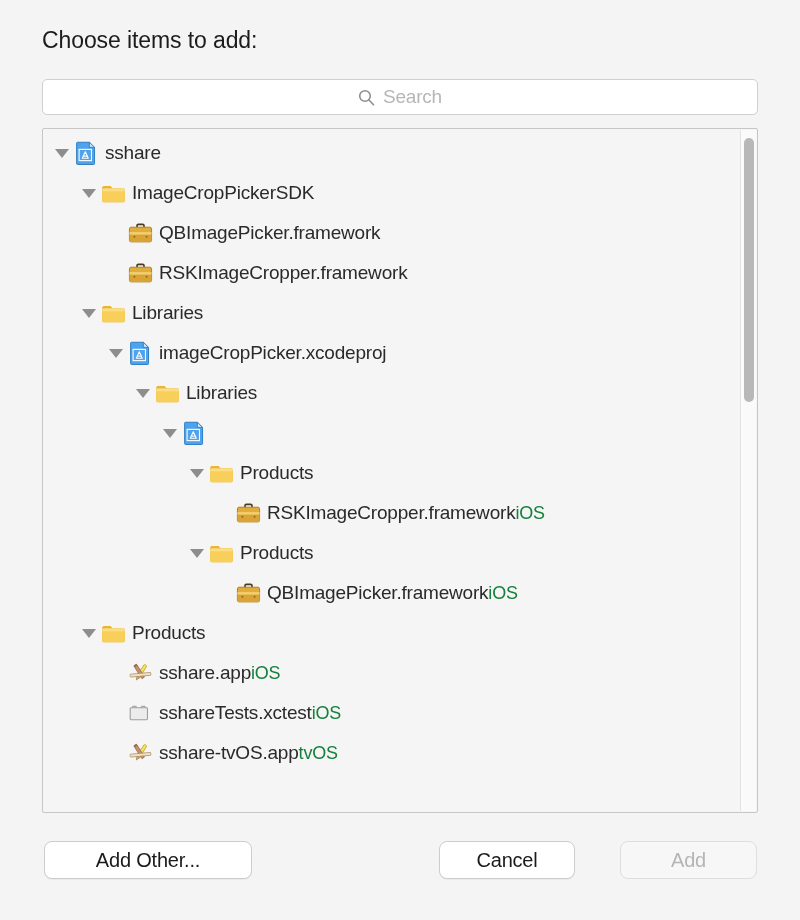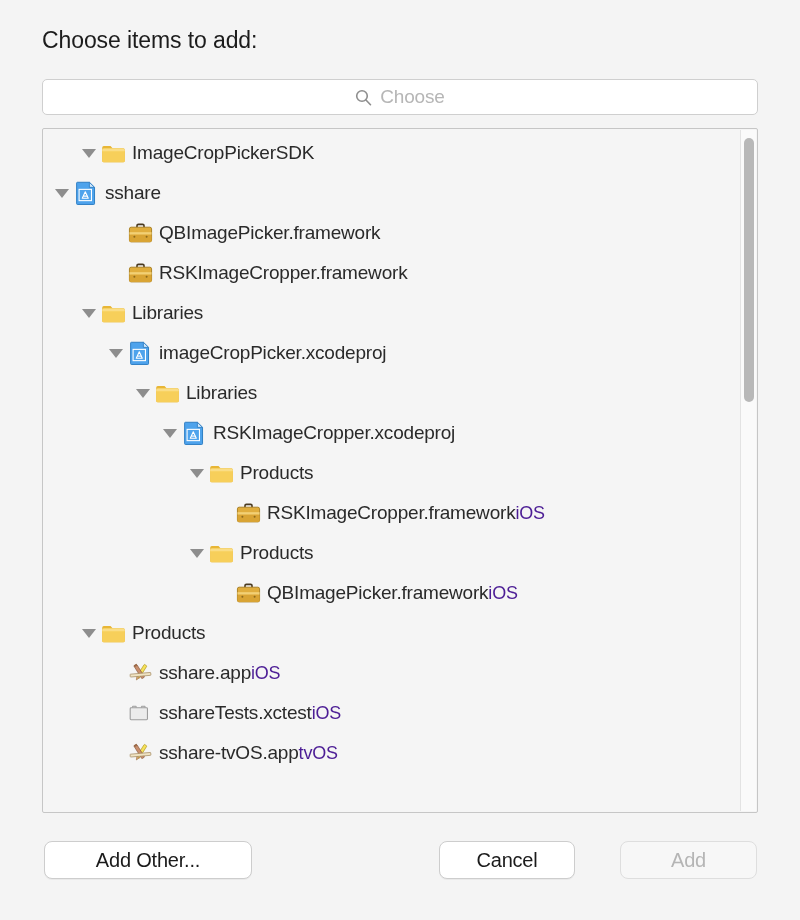--- a/index.html
+++ b/index.html
@@ -118,21 +118,21 @@
     justify-content: center;
   }
   .row-icon svg { display: block; }
   .row-label {
     font-size: 19px;
     color: #2a2a2a;
     letter-spacing: -0.2px;
   }
   .row-suffix {
     font-size: 18px;
-    color: #4c1d95;
+    color: #15803d;
     letter-spacing: -0.2px;
   }
 
   
   #tree-scrollbar {
     position: absolute;
     right: 1px;
     top: 1px;
     width: 16px;
     bottom: 1px;
@@ -194,57 +194,57 @@
 <div id="prompt-title">Choose items to add:</div>
 
 <div id="search-field">
   <div id="search-inner">
     <span class="magnifier-wrap">
       <svg class="magnifier" viewBox="0 0 18 18" aria-hidden="true">
         <circle cx="7.4" cy="7.4" r="5.6" fill="none" stroke="#8e8e8e" stroke-width="1.7"></circle>
         <line x1="11.6" y1="11.6" x2="16.4" y2="16.7" stroke="#8e8e8e" stroke-width="1.7" stroke-linecap="round"></line>
       </svg>
     </span>
-    <span id="search-placeholder">Choose</span>
+    <span id="search-placeholder">Search</span>
   </div>
 </div>
 
 <div id="tree-panel">
   <div id="tree-rows">
-      <div class="tree-row">
-        <span class="indent" style="width: 27px;"></span>
-        <span class="disclosure">
-          <span class="tri"></span>
-        </span>
-        <span class="row-icon">
-          <svg viewBox="0 0 26 22" width="25" height="21">
-            <path d="M1.2 4.8a1.6 1.6 0 0 1 1.6-1.6h7.1l2.1 2.2h11.2a1.6 1.6 0 0 1 1.6 1.6v11.6a1.6 1.6 0 0 1-1.6 1.6H2.8a1.6 1.6 0 0 1-1.6-1.6z" fill="#e8b635"></path>
-            <path d="M1.2 7.4a1.6 1.6 0 0 1 1.6-1.6h20.4a1.6 1.6 0 0 1 1.6 1.6v11.2a1.6 1.6 0 0 1-1.6 1.6H2.8a1.6 1.6 0 0 1-1.6-1.6z" fill="#f7cf5a"></path>
-            <path d="M1.2 7.4a1.6 1.6 0 0 1 1.6-1.6h20.4a1.6 1.6 0 0 1 1.6 1.6v1.3H1.2z" fill="#fadd86"></path>
-          </svg>
-        </span>
-        <span class="row-label">ImageCropPickerSDK</span>
-      </div>
       <div class="tree-row">
         <span class="indent" style="width: 0px;"></span>
         <span class="disclosure">
           <span class="tri"></span>
         </span>
         <span class="row-icon">
           <svg viewBox="0 0 22 26" width="20" height="24">
             <path d="M1.6 1.2h13.1l5.7 5.6v17.9a.9.9 0 0 1-.9.9H1.6a.9.9 0 0 1-.9-.9V2.1a.9.9 0 0 1 .9-.9z" fill="#4ea3ec" stroke="#2f7fc4" stroke-width="1.1"></path>
             <path d="M14.7 1.2l5.7 5.6h-5.7z" fill="#cfe7fb" stroke="#2f7fc4" stroke-width="1.0" stroke-linejoin="round"></path>
             <rect x="3.4" y="9.0" width="13.6" height="12.4" fill="none" stroke="#ffffff" stroke-width="1.2"></rect>
             <path d="M10.2 11.6l3.3 7.2h-6.6z" fill="none" stroke="#ffffff" stroke-width="1.2" stroke-linejoin="round"></path>
             <line x1="8.0" y1="16.4" x2="12.4" y2="16.4" stroke="#ffffff" stroke-width="1.2"></line>
           </svg>
         </span>
         <span class="row-label">sshare</span>
       </div>
       <div class="tree-row">
+        <span class="indent" style="width: 27px;"></span>
+        <span class="disclosure">
+          <span class="tri"></span>
+        </span>
+        <span class="row-icon">
+          <svg viewBox="0 0 26 22" width="25" height="21">
+            <path d="M1.2 4.8a1.6 1.6 0 0 1 1.6-1.6h7.1l2.1 2.2h11.2a1.6 1.6 0 0 1 1.6 1.6v11.6a1.6 1.6 0 0 1-1.6 1.6H2.8a1.6 1.6 0 0 1-1.6-1.6z" fill="#e8b635"></path>
+            <path d="M1.2 7.4a1.6 1.6 0 0 1 1.6-1.6h20.4a1.6 1.6 0 0 1 1.6 1.6v11.2a1.6 1.6 0 0 1-1.6 1.6H2.8a1.6 1.6 0 0 1-1.6-1.6z" fill="#f7cf5a"></path>
+            <path d="M1.2 7.4a1.6 1.6 0 0 1 1.6-1.6h20.4a1.6 1.6 0 0 1 1.6 1.6v1.3H1.2z" fill="#fadd86"></path>
+          </svg>
+        </span>
+        <span class="row-label">ImageCropPickerSDK</span>
+      </div>
+      <div class="tree-row">
         <span class="indent" style="width: 54px;"></span>
         <span class="disclosure empty">
           <span class="tri"></span>
         </span>
         <span class="row-icon">
           <svg viewBox="0 0 26 22" width="25" height="21">
             <path d="M9.3 4.2V3.0a1.5 1.5 0 0 1 1.5-1.5h4.4a1.5 1.5 0 0 1 1.5 1.5v1.2" fill="none" stroke="#4a3b22" stroke-width="1.7" stroke-linecap="round"></path>
             <rect x="1.4" y="4.4" width="23.2" height="15.4" rx="1.8" fill="#e0ad3c" stroke="#a97f22" stroke-width="1"></rect>
             <rect x="1.4" y="9.6" width="23.2" height="2.6" fill="#f2d075"></rect>
             <rect x="1.4" y="12.2" width="23.2" height="7.6" rx="1.4" fill="#d9a434"></rect>
@@ -322,21 +322,20 @@
         </span>
         <span class="row-icon">
           <svg viewBox="0 0 22 26" width="20" height="24">
             <path d="M1.6 1.2h13.1l5.7 5.6v17.9a.9.9 0 0 1-.9.9H1.6a.9.9 0 0 1-.9-.9V2.1a.9.9 0 0 1 .9-.9z" fill="#4ea3ec" stroke="#2f7fc4" stroke-width="1.1"></path>
             <path d="M14.7 1.2l5.7 5.6h-5.7z" fill="#cfe7fb" stroke="#2f7fc4" stroke-width="1.0" stroke-linejoin="round"></path>
             <rect x="3.4" y="9.0" width="13.6" height="12.4" fill="none" stroke="#ffffff" stroke-width="1.2"></rect>
             <path d="M10.2 11.6l3.3 7.2h-6.6z" fill="none" stroke="#ffffff" stroke-width="1.2" stroke-linejoin="round"></path>
             <line x1="8.0" y1="16.4" x2="12.4" y2="16.4" stroke="#ffffff" stroke-width="1.2"></line>
           </svg>
         </span>
-        <span class="row-label">RSKImageCropper.xcodeproj</span>
       </div>
       <div class="tree-row">
         <span class="indent" style="width: 135px;"></span>
         <span class="disclosure">
           <span class="tri"></span>
         </span>
         <span class="row-icon">
           <svg viewBox="0 0 26 22" width="25" height="21">
             <path d="M1.2 4.8a1.6 1.6 0 0 1 1.6-1.6h7.1l2.1 2.2h11.2a1.6 1.6 0 0 1 1.6 1.6v11.6a1.6 1.6 0 0 1-1.6 1.6H2.8a1.6 1.6 0 0 1-1.6-1.6z" fill="#e8b635"></path>
             <path d="M1.2 7.4a1.6 1.6 0 0 1 1.6-1.6h20.4a1.6 1.6 0 0 1 1.6 1.6v11.2a1.6 1.6 0 0 1-1.6 1.6H2.8a1.6 1.6 0 0 1-1.6-1.6z" fill="#f7cf5a"></path>

